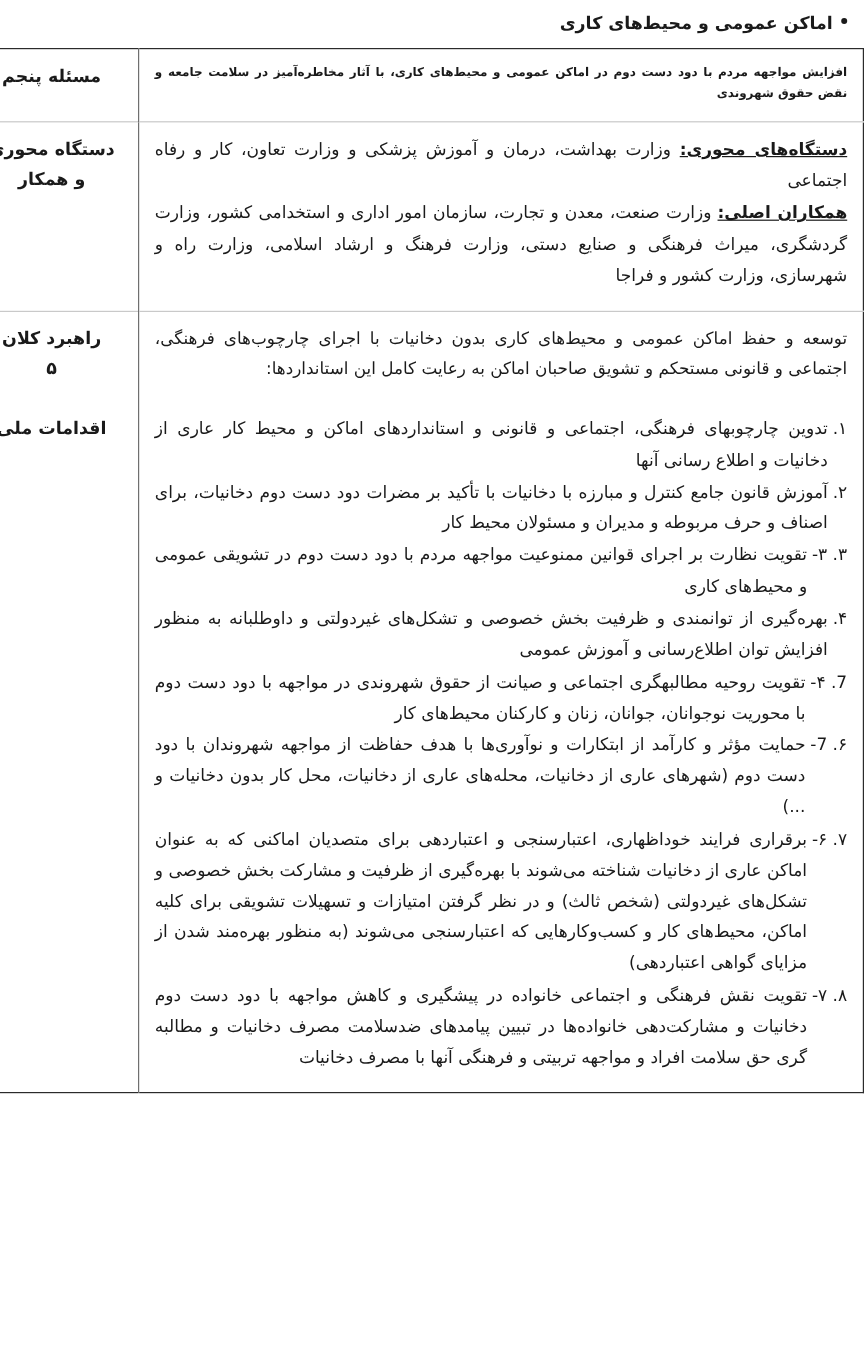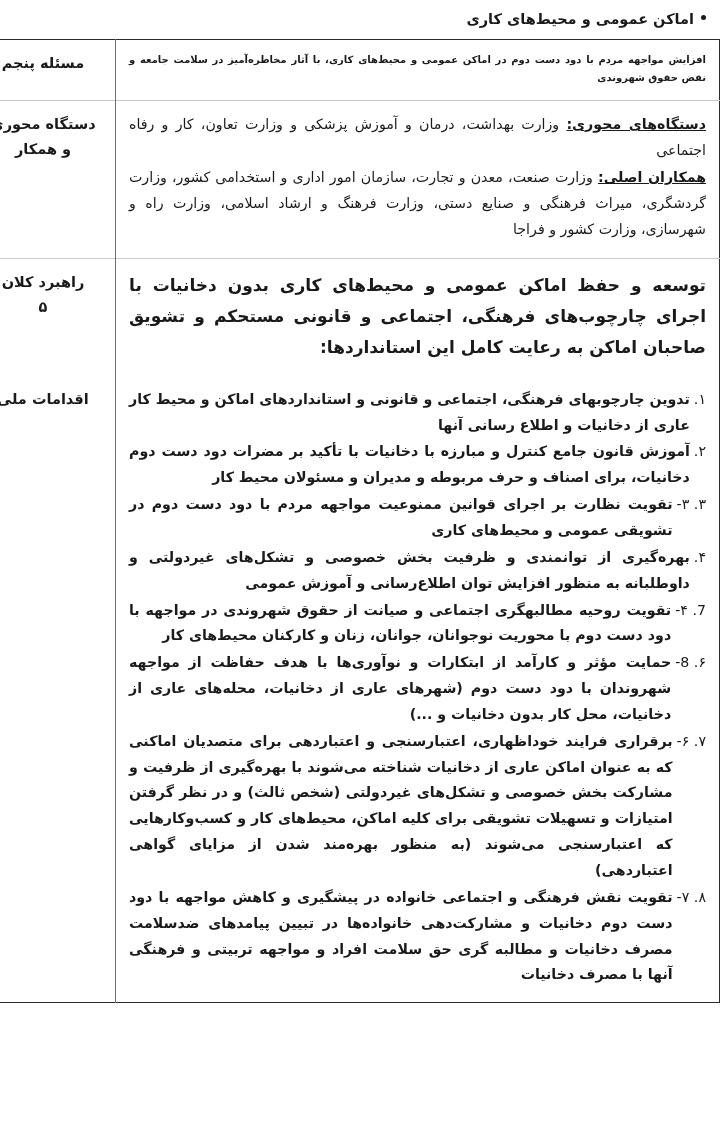--- a/index.html
+++ b/index.html
@@ -95,22 +95,22 @@
   .agency-block {
     margin: 0 0 2px 0;
   }
   .agency-block .lead {
     font-weight: bold;
     text-decoration: underline;
   }
 
   
   .cell-strategy {
-    font-weight: bold;
-    font-size: 17px;
+    font-weight: normal;
+    font-size: 14px;
     line-height: 1.82;
     padding-bottom: 6px;
   }
   .label-strategy {
     padding-top: 11px;
   }
   .label-actions {
     padding-top: 8px;
   }
 
@@ -130,21 +130,20 @@
   }
   ol.actions > li .num {
     flex: 0 0 auto;
     white-space: nowrap;
     direction: rtl;
   }
   ol.actions > li .txt {
     flex: 1 1 auto;
     text-align: justify;
     text-justify: inter-word;
-    font-weight: bold;
   }
   .split-row td { padding-top: 11px; }
 </style>
 </head>
 <body>
 
 <div class="page">
 
   <div class="top-heading">
     <div class="bullet-row">
@@ -198,21 +197,21 @@
             </li>
             <li>
               <span class="num">۴.</span>
               <span class="txt">بهره‌گیری از توانمندی و ظرفیت بخش خصوصی و تشکل‌های غیردولتی و داوطلبانه به منظور افزایش توان اطلاع‌رسانی و آموزش عمومی</span>
             </li>
             <li>
               <span class="num">7. ۴-</span>
               <span class="txt">تقویت روحیه مطالبهگری اجتماعی و صیانت از حقوق شهروندی در مواجهه با دود دست دوم با محوریت نوجوانان، جوانان، زنان و کارکنان محیط‌های کار</span>
             </li>
             <li>
-              <span class="num">۶. 8-</span>
+              <span class="num">۶. 7-</span>
               <span class="txt">حمایت مؤثر و کارآمد از ابتکارات و نوآوری‌ها با هدف حفاظت از مواجهه شهروندان با دود دست دوم (شهرهای عاری از دخانیات، محله‌های عاری از دخانیات، محل کار بدون دخانیات و ...)</span>
             </li>
             <li>
               <span class="num">۷. ۶-</span>
               <span class="txt">برقراری فرایند خوداظهاری، اعتبارسنجی و اعتباردهی برای متصدیان اماکنی که به عنوان اماکن عاری از دخانیات شناخته می‌شوند با بهره‌گیری از ظرفیت و مشارکت بخش خصوصی و تشکل‌های غیردولتی (شخص ثالث) و در نظر گرفتن امتیازات و تسهیلات تشویقی برای کلیه اماکن، محیط‌های کار و کسب‌وکارهایی که اعتبارسنجی می‌شوند (به منظور بهره‌مند شدن از مزایای گواهی اعتباردهی)</span>
             </li>
             <li>
               <span class="num">۸. ۷-</span>
               <span class="txt">تقویت نقش فرهنگی و اجتماعی خانواده در پیشگیری و کاهش مواجهه با دود دست دوم دخانیات و مشارکت‌دهی خانواده‌ها در تبیین پیامدهای ضدسلامت مصرف دخانیات و مطالبه گری حق سلامت افراد و مواجهه تربیتی و فرهنگی آنها با مصرف دخانیات</span>
             </li>

